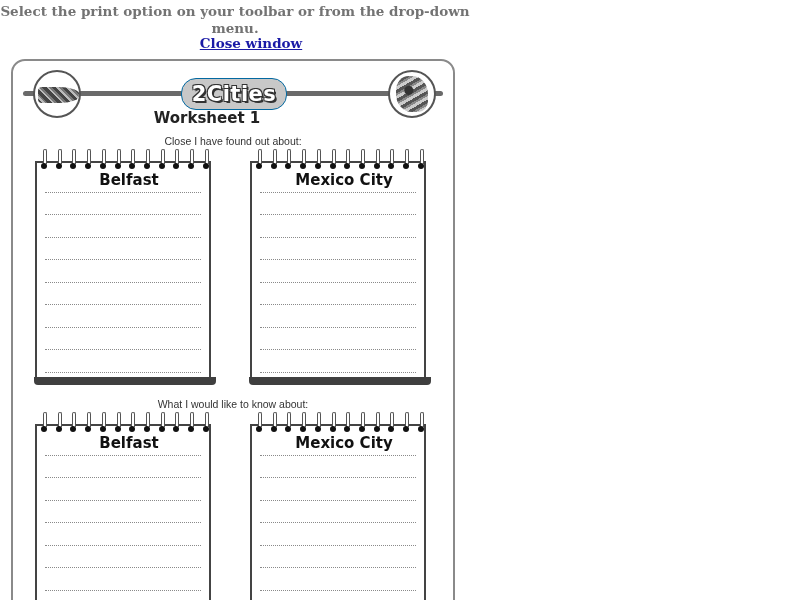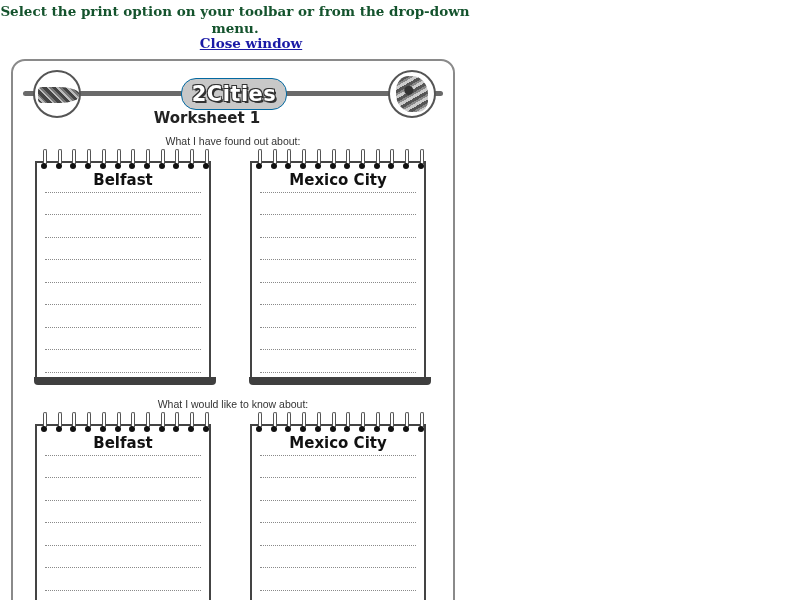--- a/index.html
+++ b/index.html
@@ -1,21 +1,21 @@
 <!DOCTYPE html>
 <html><head>
   <meta charset="utf-8">
   <style>
     html, body { margin: 0; padding: 0; background: #ffffff; }
     body { width: 800px; height: 600px; overflow: hidden; position: relative; font-family: "DejaVu Serif", serif; }
 
     .top-msg {
       position: absolute; left: 0; top: 3px; width: 470px;
       text-align: center; font-family: "DejaVu Serif", serif;
-      font-weight: bold; font-size: 13.5px; line-height: 17px; color: #14532d;
+      font-weight: bold; font-size: 13.5px; line-height: 17px; color: #737373;
     }
     .close-link {
       position: absolute; left: 0; top: 35px; width: 470px; text-align: center;
       font-family: "DejaVu Serif", serif; font-weight: bold; font-size: 13.5px;
       color: #1a1aa6; text-decoration: underline; cursor: pointer;
     }
     .close-link span { cursor: pointer; margin-left: 32px; }
 
     .sheet {
       position: absolute; left: 11px; top: 59px; width: 440px; height: 560px;
@@ -81,21 +81,21 @@
     .ring { position: relative; width: 6px; height: 22px; }
     .ring::before {
       content: ""; position: absolute; left: 2px; top: 0; width: 2px; height: 14px;
       border: 1px solid #555; border-bottom: none; background: #fff; border-radius: 2px 2px 0 0;
     }
     .ring::after {
       content: ""; position: absolute; left: 0; top: 14px; width: 6px; height: 6px;
       border-radius: 50%; background: #111;
     }
     .pad-title {
-      position: absolute; left: 0; width: 176px; text-align: center;
+      position: absolute; left: 6px; width: 176px; text-align: center;
       font-family: "DejaVu Sans", sans-serif; font-weight: bold; font-size: 15px; color: #111;
     }
     .lines { position: absolute; left: 10px; width: 156px; }
     .line {
       height: 22.5px; border-bottom: 1.5px dotted #8a8a8a; box-sizing: border-box;
     }
   </style>
 </head>
 <body>
 
@@ -108,21 +108,21 @@
   <div class="header-line"></div>
   <div class="logo-circle logo-left">
       <div class="fish"></div>
     </div>
   <div class="logo-circle logo-right">
       <div class="creature"></div>
     </div>
   <div class="brand-pill">2Cities</div>
   <div class="ws-title">Worksheet 1</div>
 
-  <div class="section-label" style="top:74px;">What I have found out about:</div>
+  <div class="section-label" style="top:74px;">Close I have found out about:</div>
 
   <div class="pad" style="left:22px; top:88px;">
     <div class="pad-body" style="height:220px;"></div>
     <div class="pad-shadow" style="top:228px;"></div>
     <div class="rings">
       <div class="ring"></div>
         <div class="ring"></div>
         <div class="ring"></div>
         <div class="ring"></div>
       <div class="ring"></div>

